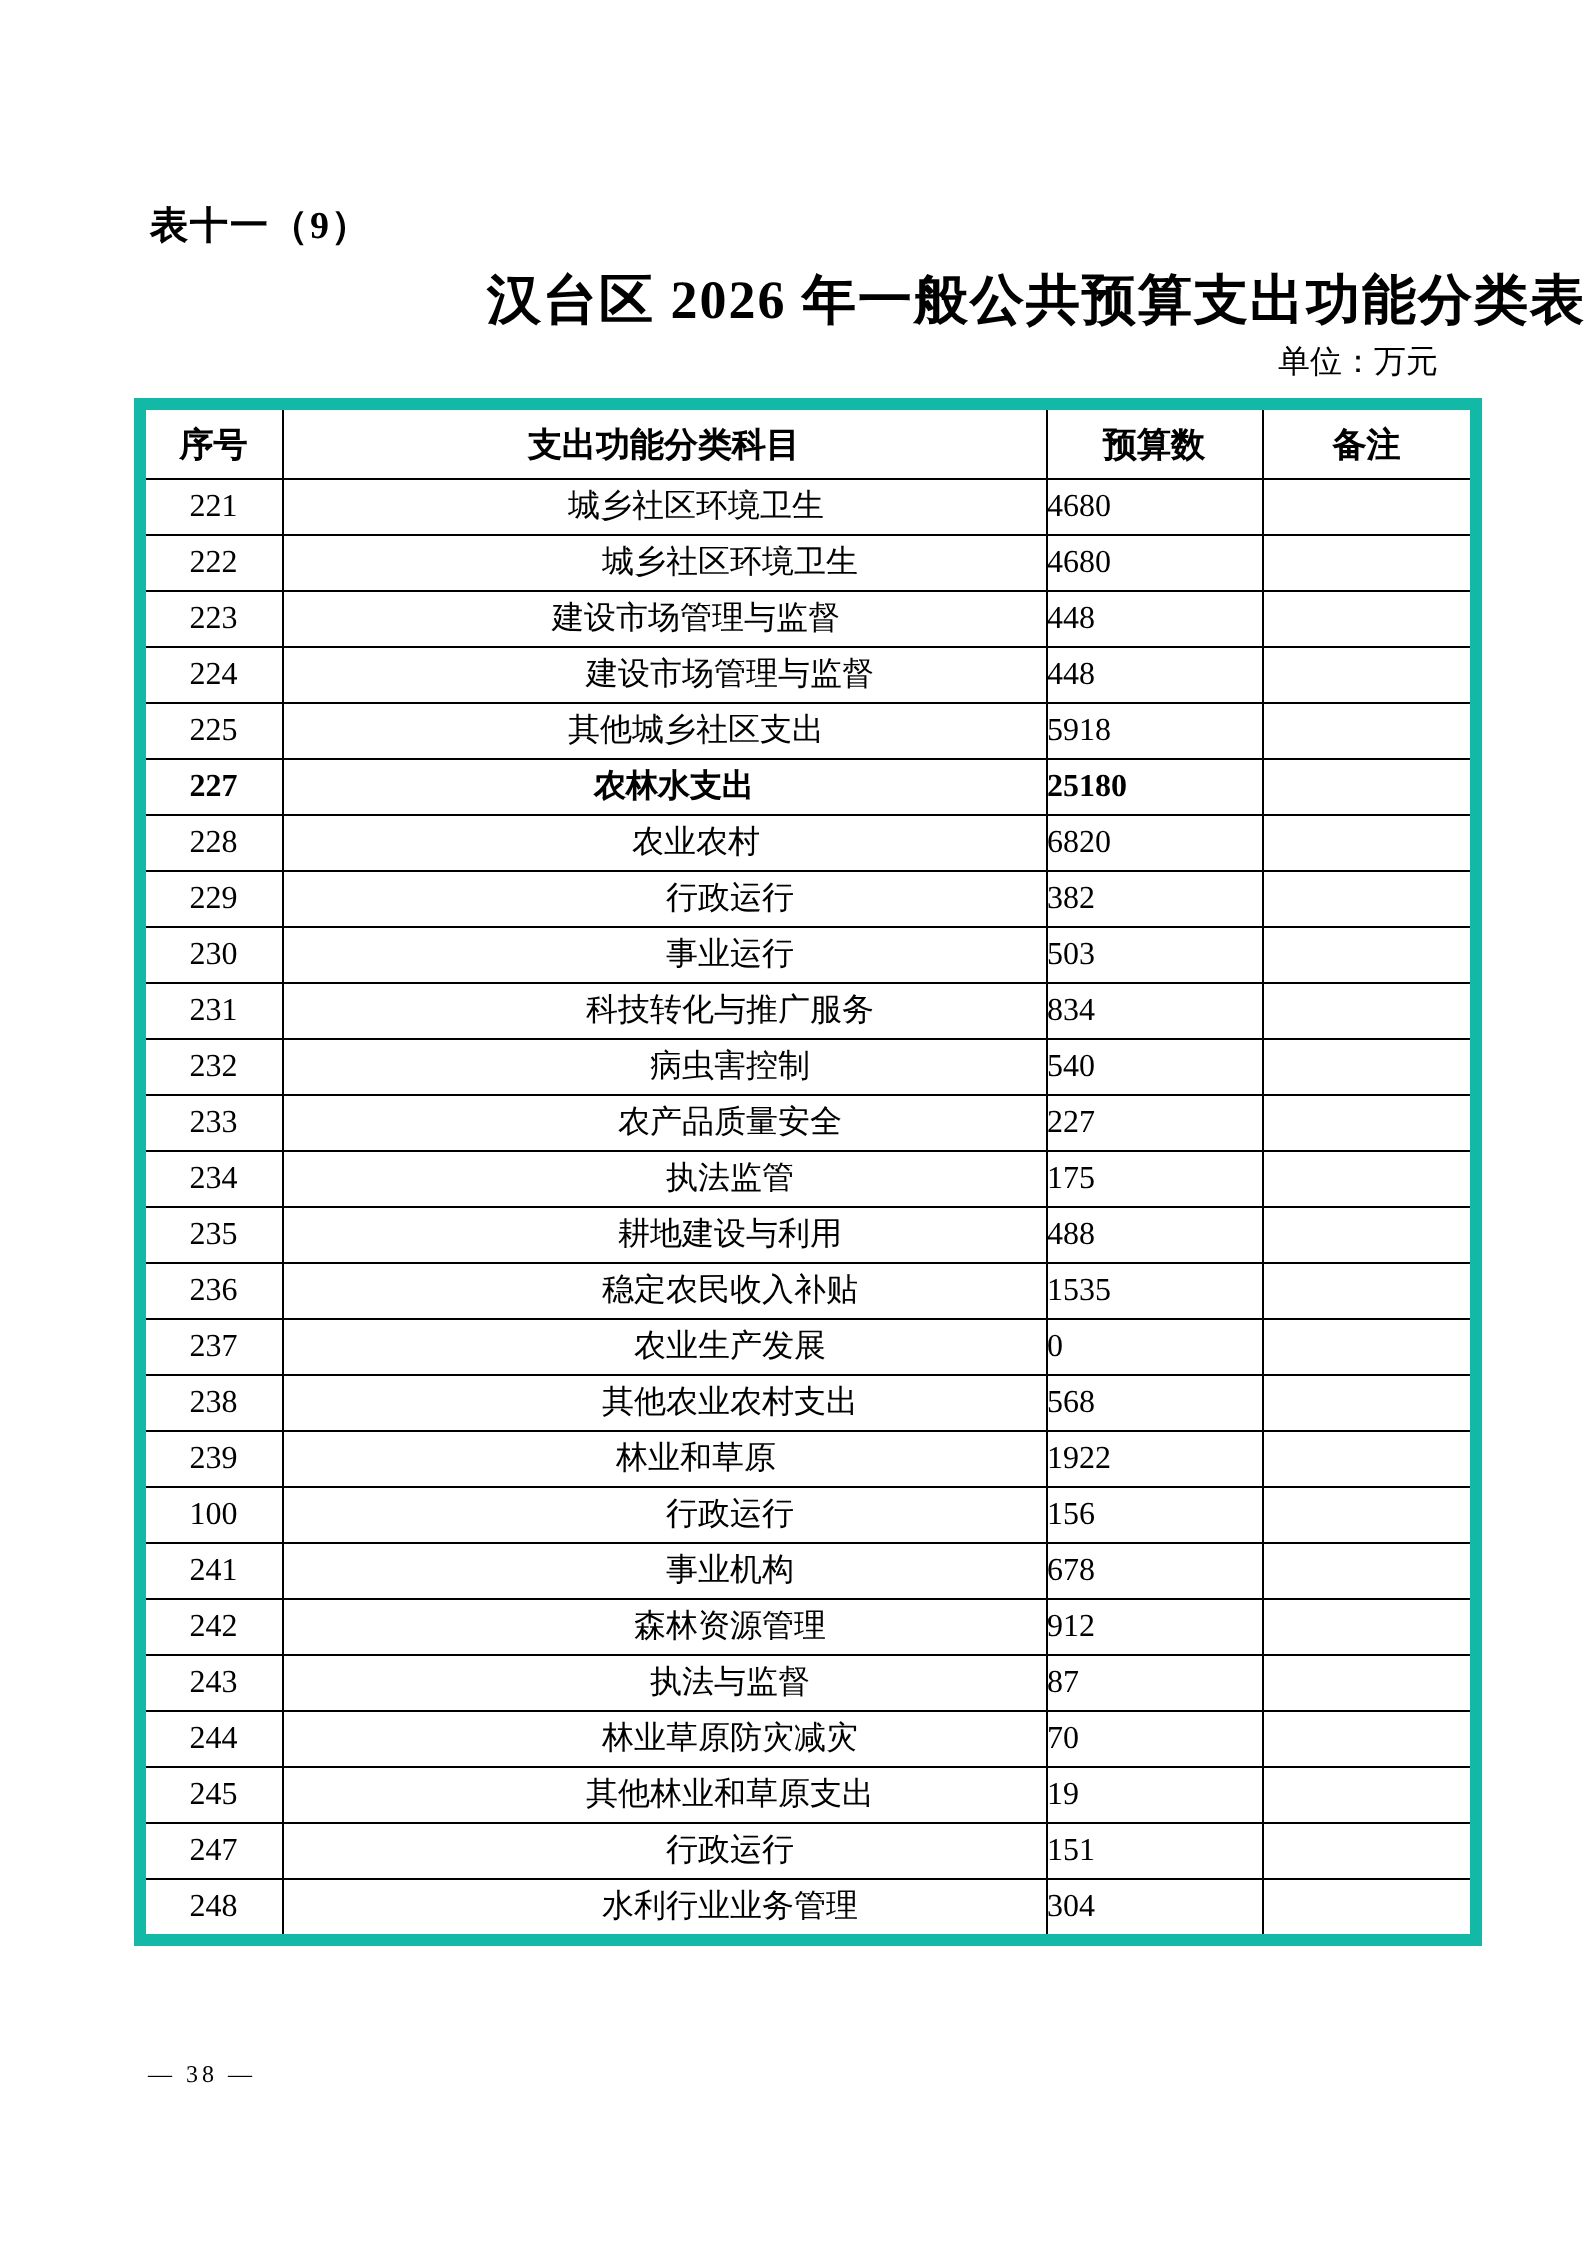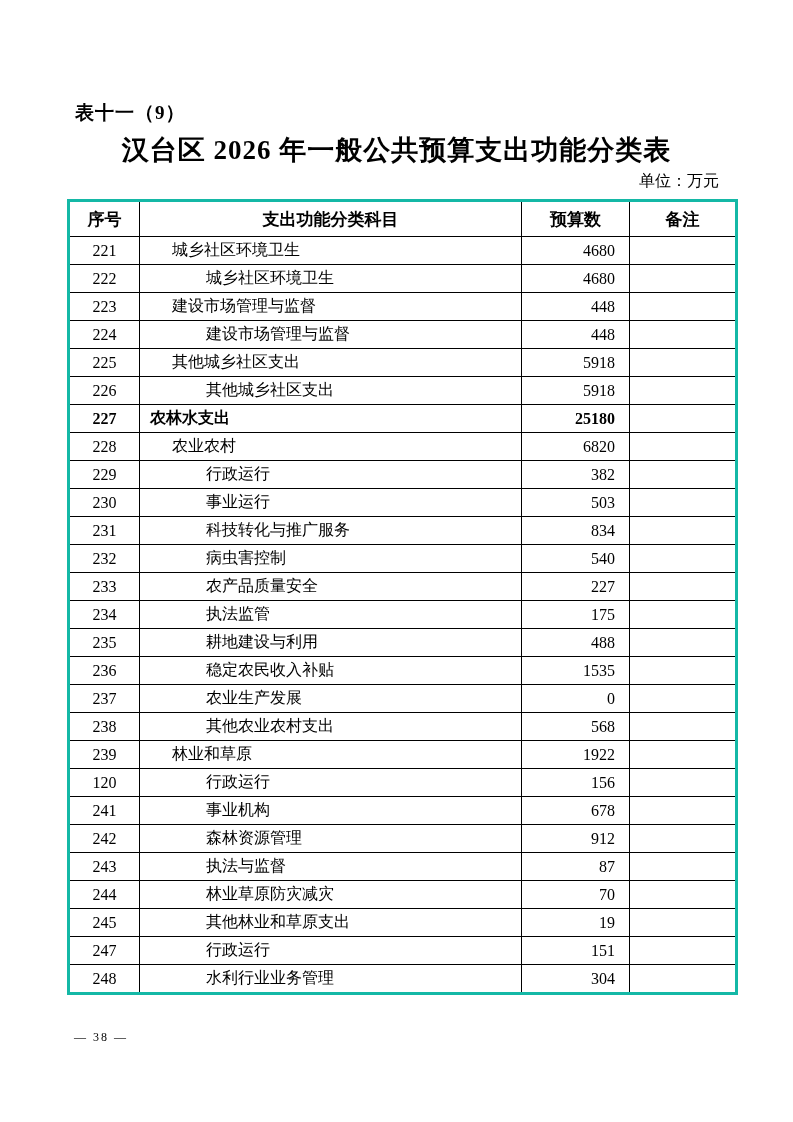--- a/index.html
+++ b/index.html
@@ -22,40 +22,40 @@
     top: 100px;
     font-size: 19px;
     font-weight: bold;
     letter-spacing: 1px;
   }
   .doc-title {
     position: absolute;
     left: 0;
     right: 0;
     top: 132px;
-    text-align: center;
+    text-align: right;
     font-size: 27px;
     font-weight: bold;
     letter-spacing: 1px;
   }
   .unit-note {
     position: absolute;
     right: 74px;
     top: 171px;
     font-size: 16px;
     text-align: right;
   }
   table.budget-table {
     position: absolute;
     left: 67px;
     top: 199px;
     width: 668px;
     border-collapse: collapse;
     table-layout: fixed;
-    border: 3px solid #14b8a6;
+    border: 6px solid #14b8a6;
   }
   .budget-table th,
   .budget-table td {
     border: 1px solid #000;
     padding: 0;
     overflow: hidden;
     white-space: nowrap;
   }
   .budget-table thead th {
     height: 34px;
@@ -67,22 +67,22 @@
   .budget-table tbody td {
     height: 27px;
     font-size: 16px;
     vertical-align: middle;
   }
   .col-seq   { width: 71px; }
   .col-item  { width: 382px; }
   .col-budget{ width: 108px; }
   .col-note  { width: 107px; }
   td.cell-seq    { text-align: center; }
-  td.cell-item   { text-align: left; }
-  td.cell-budget { text-align: right; padding-right: 14px; }
+  td.cell-item   { text-align: center; }
+  td.cell-budget { text-align: left; padding-right: 14px; }
   td.cell-note   { text-align: center; }
   td.indent-0 { padding-left: 10px; font-family: Liberation Serif, serif; }
   td.indent-1 { padding-left: 32px; }
   td.indent-2 { padding-left: 66px; }
   tr.bold-row td { font-weight: bold; }
   .page-footer {
     position: absolute;
     left: 74px;
     top: 1030px;
     font-size: 12px;
@@ -139,26 +139,20 @@
           <td class="cell-item indent-2">建设市场管理与监督</td>
           <td class="cell-budget">448</td>
           <td class="cell-note"></td>
         </tr>
         <tr>
           <td class="cell-seq">225</td>
           <td class="cell-item indent-1">其他城乡社区支出</td>
           <td class="cell-budget">5918</td>
           <td class="cell-note"></td>
         </tr>
-        <tr>
-          <td class="cell-seq">226</td>
-          <td class="cell-item indent-2">其他城乡社区支出</td>
-          <td class="cell-budget">5918</td>
-          <td class="cell-note"></td>
-        </tr>
         <tr class="bold-row">
           <td class="cell-seq">227</td>
           <td class="cell-item indent-0">农林水支出</td>
           <td class="cell-budget">25180</td>
           <td class="cell-note"></td>
         </tr>
         <tr>
           <td class="cell-seq">228</td>
           <td class="cell-item indent-1">农业农村</td>
           <td class="cell-budget">6820</td>
@@ -224,21 +218,21 @@
           <td class="cell-budget">568</td>
           <td class="cell-note"></td>
         </tr>
         <tr>
           <td class="cell-seq">239</td>
           <td class="cell-item indent-1">林业和草原</td>
           <td class="cell-budget">1922</td>
           <td class="cell-note"></td>
         </tr>
         <tr>
-          <td class="cell-seq">120</td>
+          <td class="cell-seq">100</td>
           <td class="cell-item indent-2">行政运行</td>
           <td class="cell-budget">156</td>
           <td class="cell-note"></td>
         </tr>
         <tr>
           <td class="cell-seq">241</td>
           <td class="cell-item indent-2">事业机构</td>
           <td class="cell-budget">678</td>
           <td class="cell-note"></td>
         </tr>

